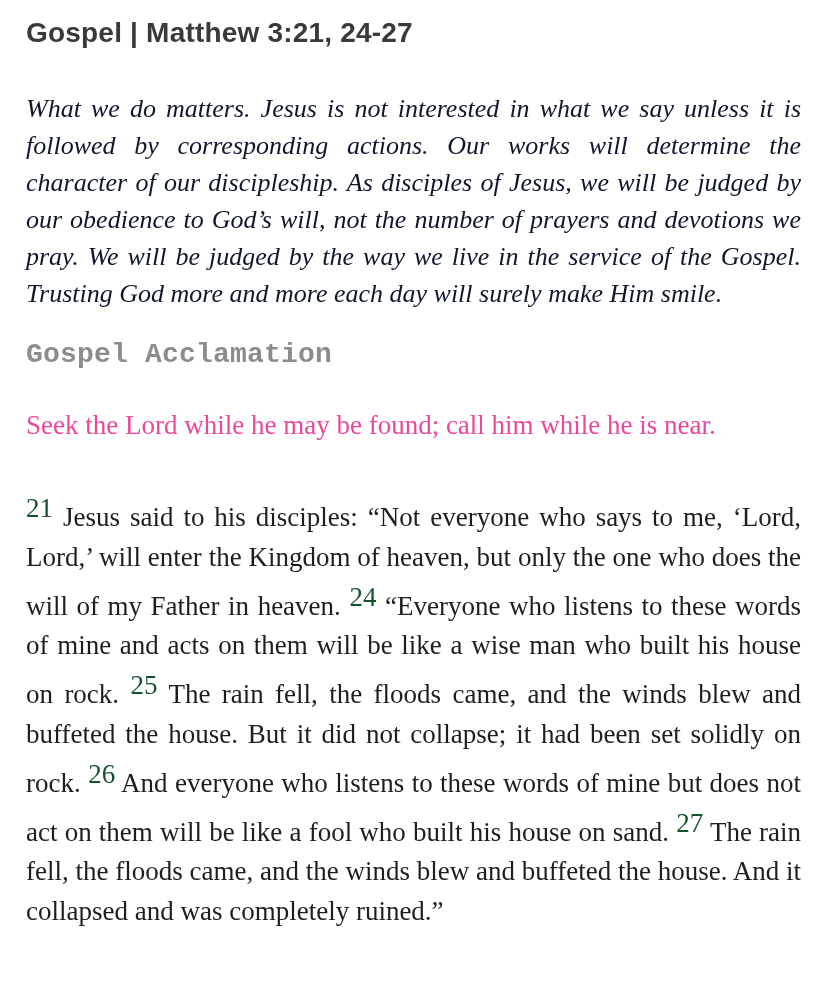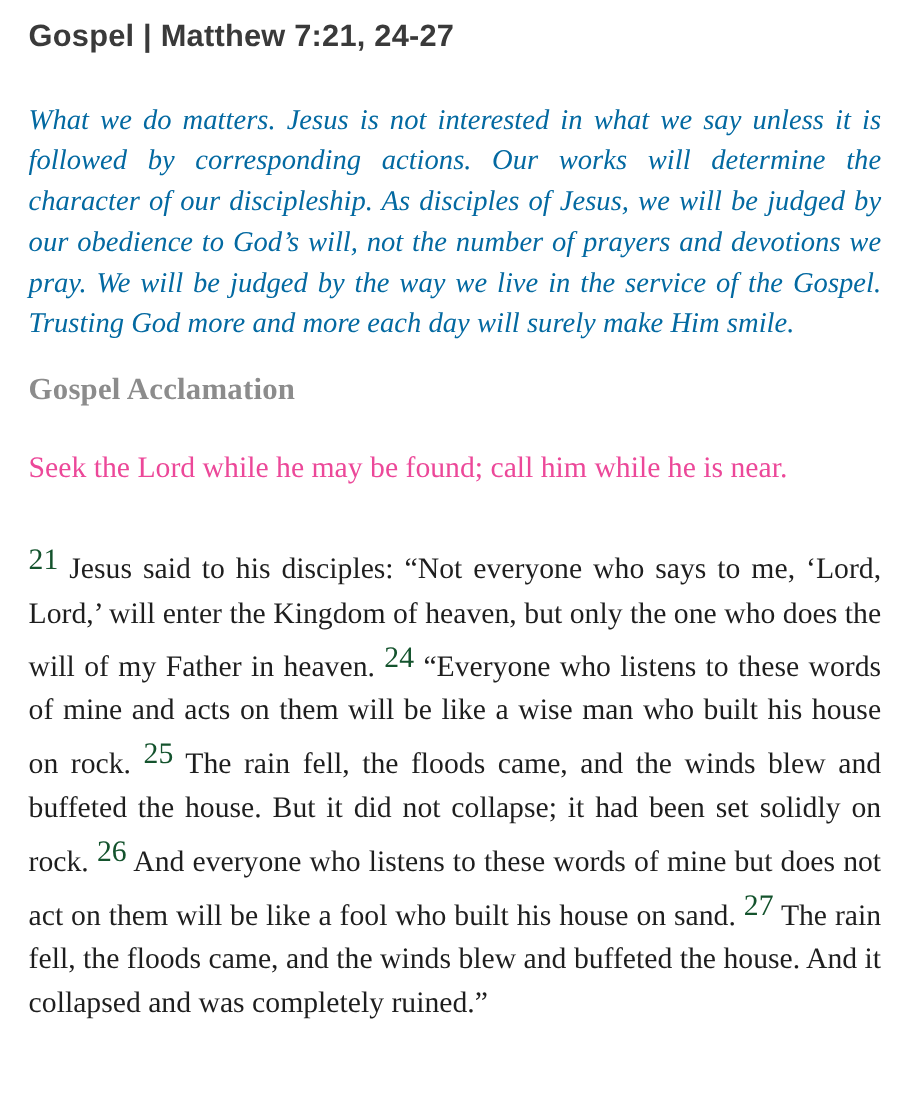--- a/index.html
+++ b/index.html
@@ -24,25 +24,25 @@
     color: #3a3a3a;
     margin: 0 0 40px 0;
     letter-spacing: 0.2px;
   }
   .reflection {
     font-family: "Liberation Serif", serif;
     font-style: italic;
     font-size: 26px;
     line-height: 37px;
     text-align: justify;
-    color: #0369a1;
+    color: #0f172a;
     margin: 0 0 26px 0;
   }
   .acclamation-heading {
-    font-family: Liberation Serif, serif;
+    font-family: Liberation Mono, monospace;
     font-weight: 700;
     font-size: 28px;
     line-height: 34px;
     color: #8c8c8c;
     margin: 0 0 36px 0;
     letter-spacing: 0.2px;
   }
   .acclamation-text {
     font-size: 27px;
     line-height: 34px;
@@ -60,21 +60,21 @@
     vertical-align: 0.32em;
     font-size: 1em;
     color: #14532d;
   }
 </style>
 </head>
 <body>
 
 <div class="page">
 
-  <h1 class="page-title">Gospel | Matthew 7:21, 24-27</h1>
+  <h1 class="page-title">Gospel | Matthew 3:21, 24-27</h1>
 
   <p class="reflection">What we do matters. Jesus is not interested in what we say unless it is followed by corresponding actions. Our works will determine the character of our discipleship. As disciples of Jesus, we will be judged by our obedience to God’s will, not the number of prayers and devotions we pray. We will be judged by the way we live in the service of the Gospel. Trusting God more and more each day will surely make Him smile.</p>
 
   <h2 class="acclamation-heading">Gospel Acclamation</h2>
 
   <p class="acclamation-text">Seek the Lord while he may be found; call him while he is near.</p>
 
   <p class="gospel-passage"><span class="verse-num">21</span> <span class="verse-text">Jesus said to his disciples: “Not everyone who says to me, ‘Lord, Lord,’ will enter the Kingdom of heaven, but only the one who does the will of my Father in heaven.</span> <span class="verse-num">24</span> <span class="verse-text">“Everyone who listens to these words of mine and acts on them will be like a wise man who built his house on rock.</span> <span class="verse-num">25</span> <span class="verse-text">The rain fell, the floods came, and the winds blew and buffeted the house. But it did not collapse; it had been set solidly on rock.</span> <span class="verse-num">26</span> <span class="verse-text">And everyone who listens to these words of mine but does not act on them will be like a fool who built his house on sand.</span> <span class="verse-num">27</span> <span class="verse-text">The rain fell, the floods came, and the winds blew and buffeted the house. And it collapsed and was completely ruined.”</span></p>
 
 </div>

